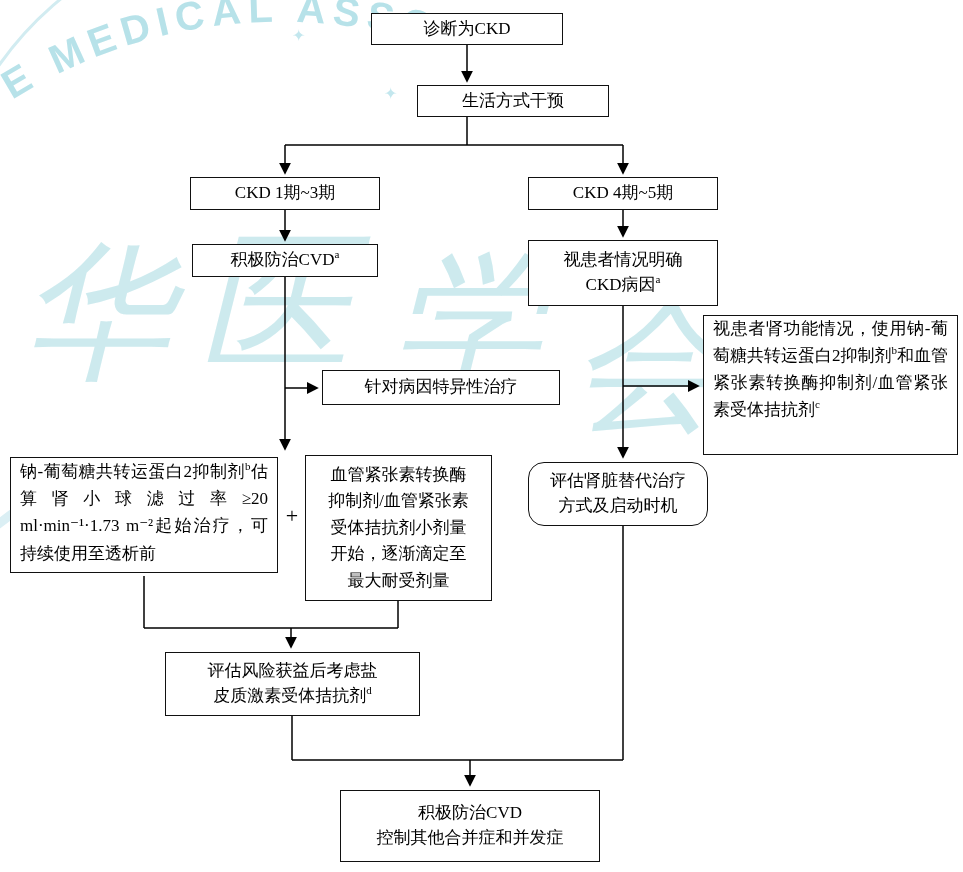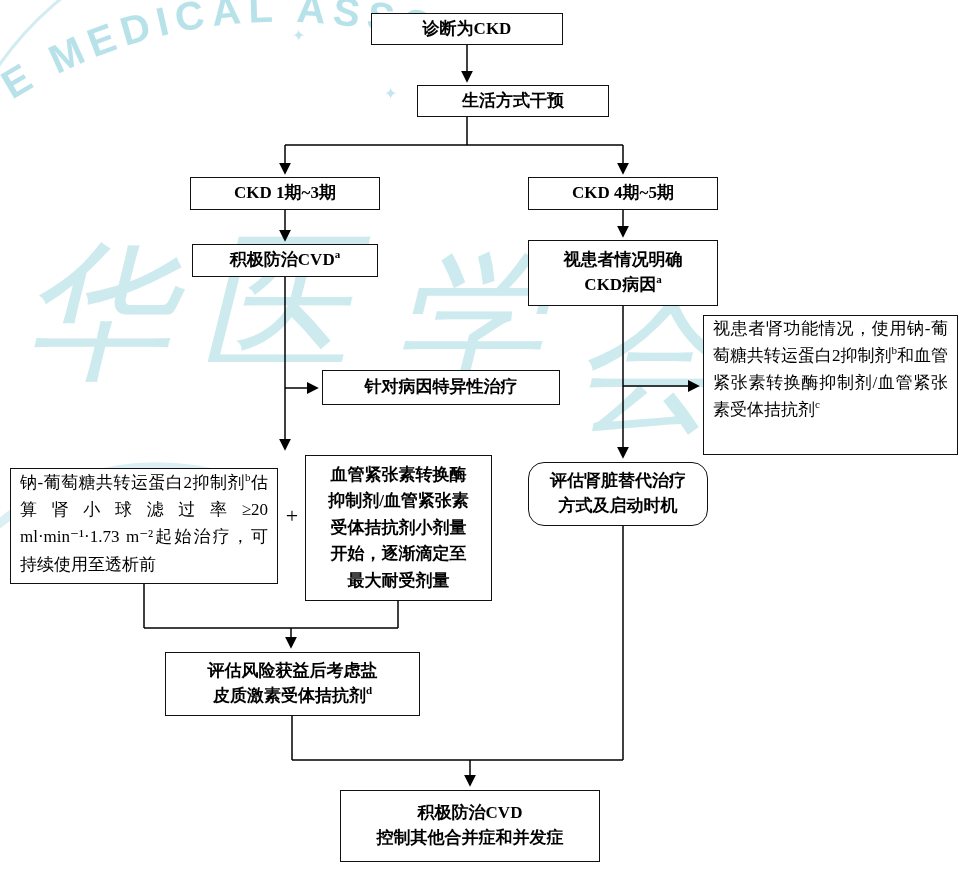--- a/index.html
+++ b/index.html
@@ -37,21 +37,20 @@
     font-size: 17px;
     line-height: 1.45;
   }
   .node.center {
     display: flex;
     flex-direction: column;
     align-items: center;
     justify-content: center;
     text-align: center;
     padding: 0 6px;
-    font-weight: bold;
   }
   .node.textbox {
     display: block;
     text-align: justify;
     padding: 0 9px;
     line-height: 1.58;
   }
   sup { font-size: 11px; line-height: 0; vertical-align: super; }
   .plus {
     position: absolute;
@@ -136,21 +135,21 @@
   </div>
 
   <div class="node center" style="left:322px;top:370px;width:238px;height:35px;text-align:right;">
     <div>针对病因特异性治疗</div>
   </div>
 
   <div class="node textbox" style="left:703px;top:315px;width:255px;height:140px;">
     <span>视患者肾功能情况，使用钠-葡萄糖共转运蛋白2抑制剂</span><sup>b</sup><span>和血管紧张素转换酶抑制剂/血管紧张素受体拮抗剂</span><sup>c</sup>
   </div>
 
-  <div class="node textbox" style="left:10px;top:468px;width:268px;height:116px;line-height:1.6;">
+  <div class="node textbox" style="left:10px;top:457px;width:268px;height:116px;line-height:1.6;">
     <span>钠-葡萄糖共转运蛋白2抑制剂</span><sup>b</sup><span>估算肾小球滤过率≥20 ml·min⁻¹·1.73 m⁻²起始治疗，可持续使用至透析前</span>
   </div>
 
   <div class="plus" style="left:281px;top:503px;width:22px;">+</div>
 
   <div class="node center" style="left:305px;top:455px;width:187px;height:146px;line-height:1.55;">
     <div>血管紧张素转换酶</div>
     <div>抑制剂/血管紧张素</div>
     <div>受体拮抗剂小剂量</div>
     <div>开始，逐渐滴定至</div>

